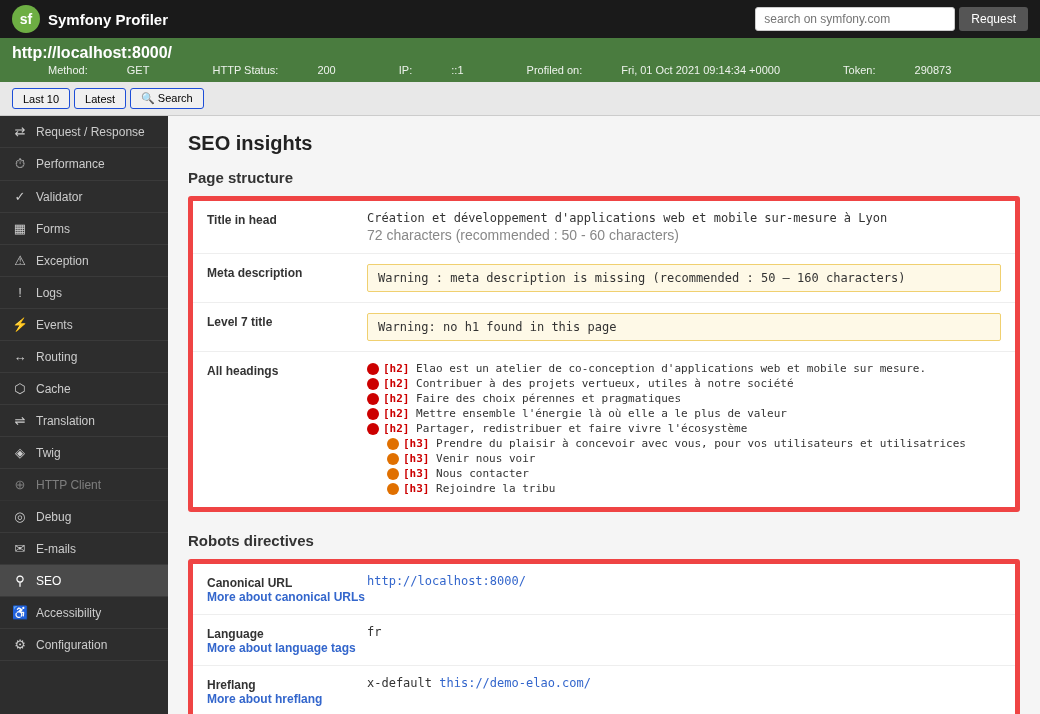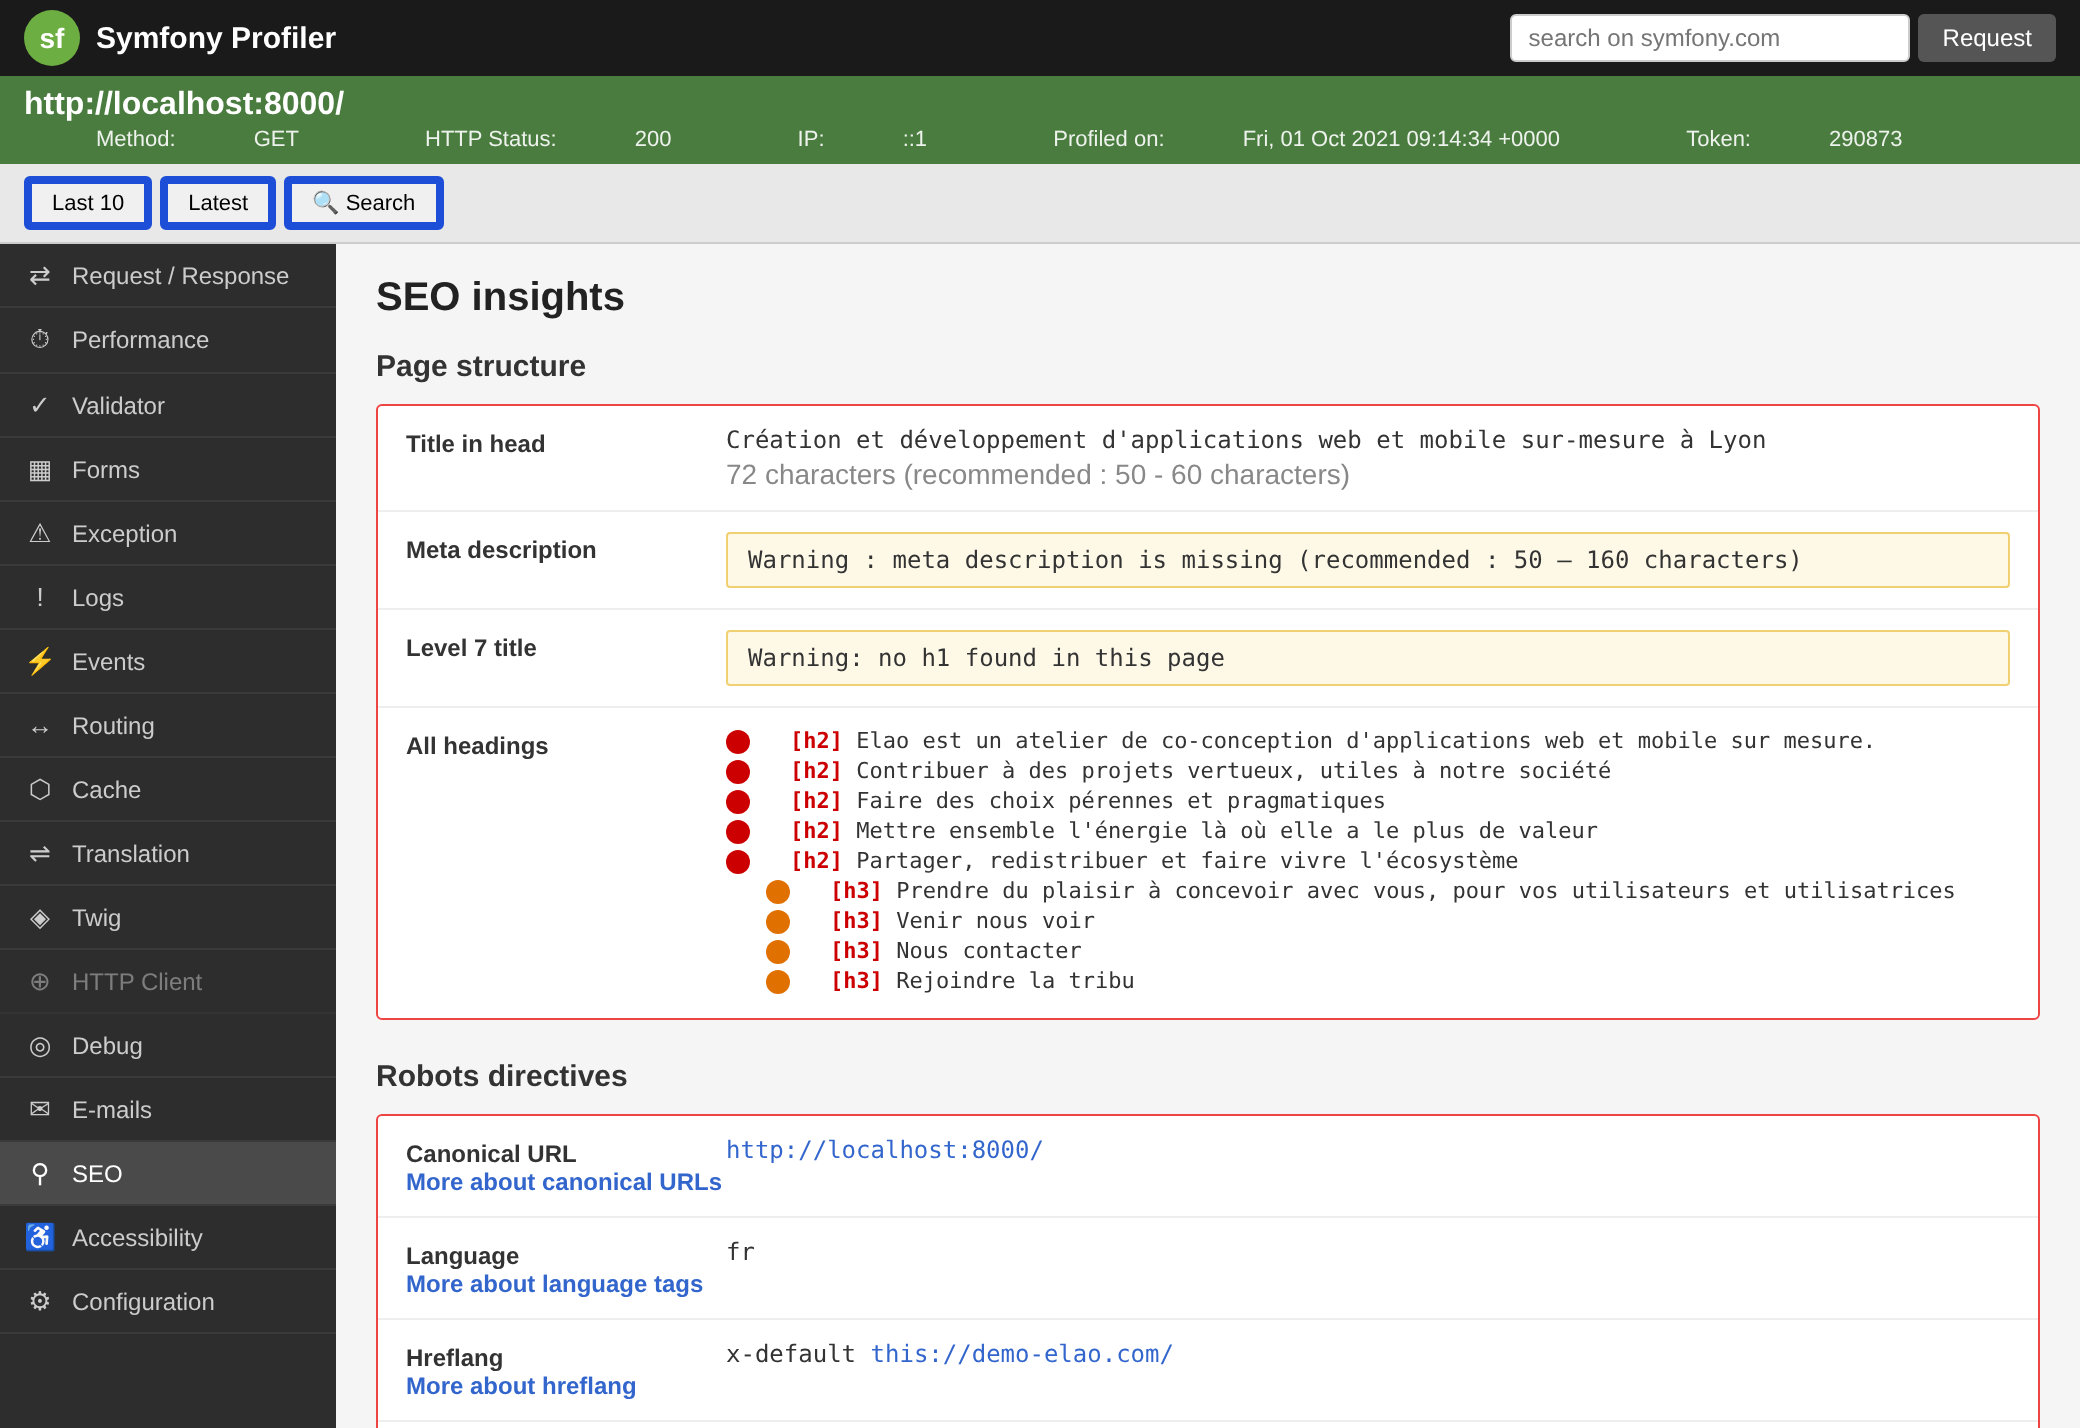--- a/index.html
+++ b/index.html
@@ -73,21 +73,21 @@
       background: #e8e8e8;
       padding: 6px 12px;
       display: flex;
       gap: 4px;
       border-bottom: 1px solid #ccc;
       flex-shrink: 0;
     }
     .toolbar button {
       padding: 3px 10px;
       font-size: 11px;
-      border: 4px solid #1d4ed8;
+      border: 1px solid #1d4ed8;
       background: #f0f0f0;
       border-radius: 3px;
       cursor: pointer;
     }
 
     
     .main-layout {
       display: flex;
       flex: 1;
       overflow: hidden;
@@ -133,21 +133,21 @@
       color: #222;
     }
     .section-title {
       font-size: 15px;
       font-weight: bold;
       margin-bottom: 10px;
       color: #333;
     }
     .card {
       background: #fff;
-      border: 1px solid #ef4444;
+      border: 5px solid #ef4444;
       border-radius: 3px;
       margin-bottom: 20px;
     }
     .card-row {
       display: flex;
       border-bottom: 1px solid #eee;
       padding: 10px 14px;
       align-items: flex-start;
     }
     .card-row:last-child { border-bottom: none; }
@@ -179,21 +179,21 @@
       border-radius: 2px;
     }
     .heading-list {
       list-style: none;
       font-family: monospace;
       font-size: 11px;
     }
     .heading-list li {
       display: flex;
       align-items: flex-start;
-      gap: 20px;
+      gap: 4px;
       margin-bottom: 2px;
     }
     .heading-list li.h3 {
       padding-left: 20px;
     }
     .err-dot {
       width: 12px;
       height: 12px;
       background: #cc0000;
       border-radius: 50%;

